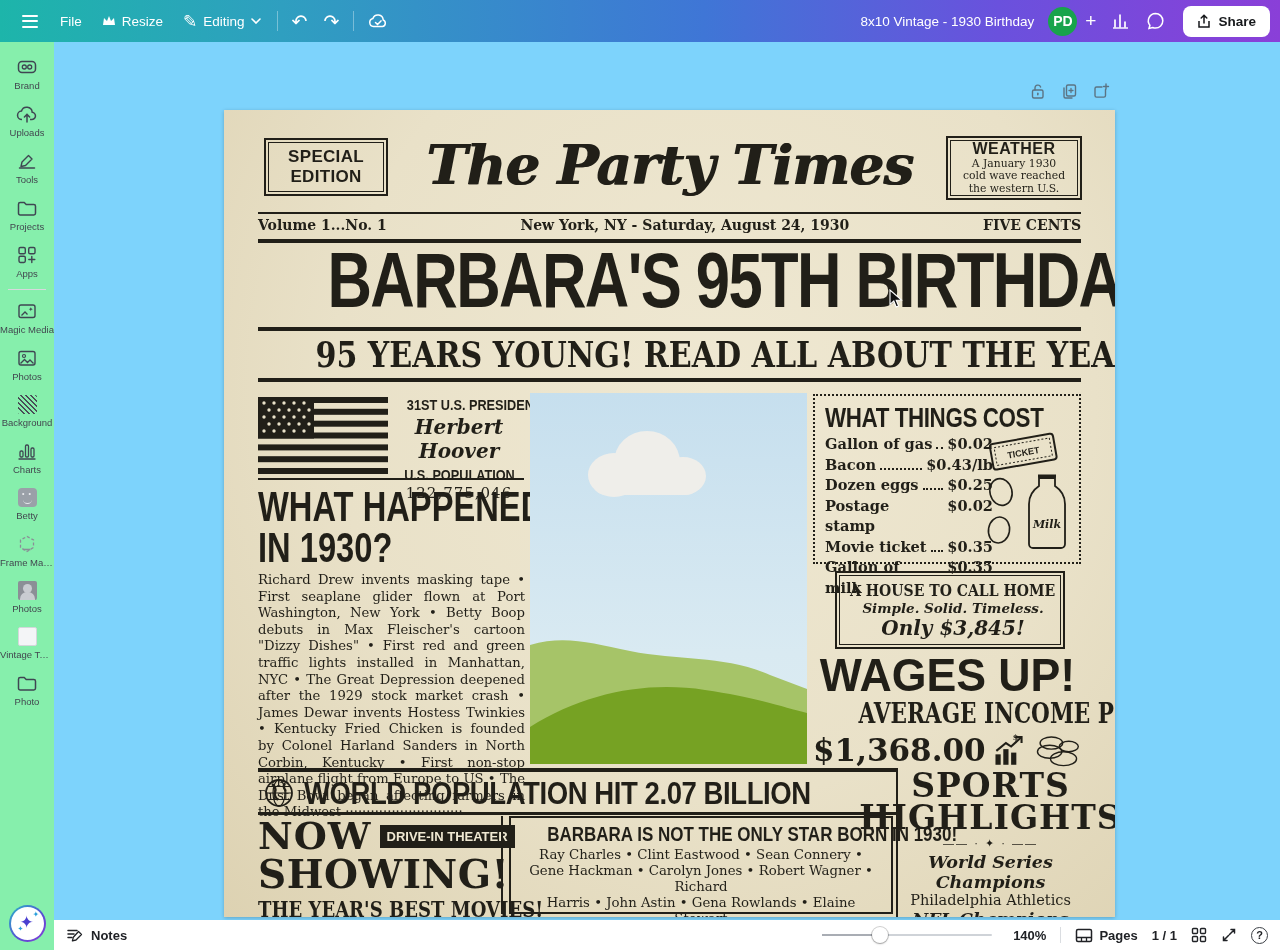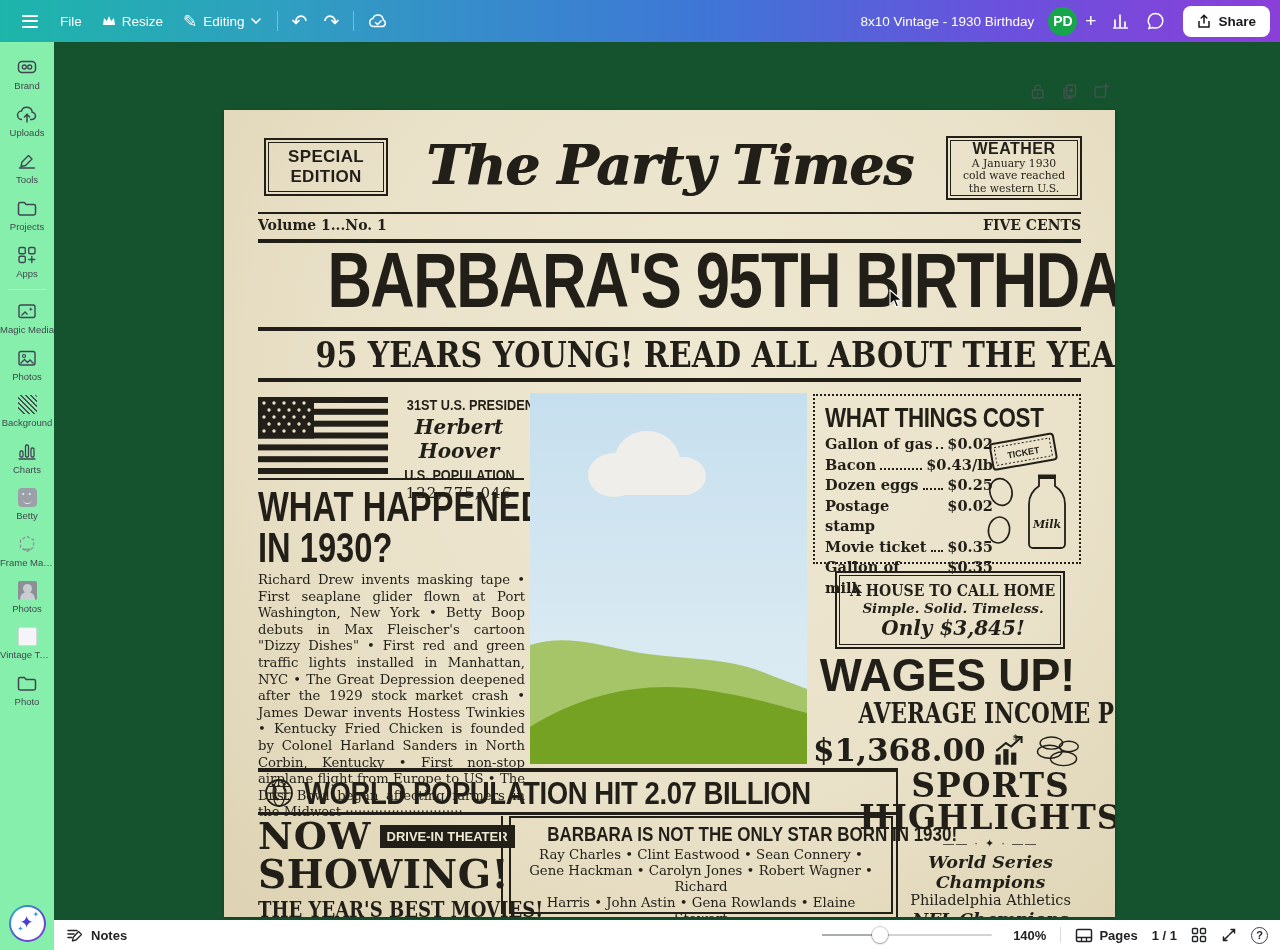--- a/index.html
+++ b/index.html
@@ -39,21 +39,21 @@
   .icon-emoji::before { content:"• •"; position:absolute; left:0; right:0; top:2px; text-align:center; color:#e8eaee; font-size:7px; letter-spacing:1px; }
   .icon-emoji::after { content:""; position:absolute; left:5px; top:11px; width:9px; height:4px; border-bottom:1.6px solid #e8eaee; border-radius:0 0 8px 8px; }
   .ai-btn { margin-top:auto; margin-bottom:8px; width:37px; height:37px; border-radius:50%;
     border:2px solid transparent; cursor:pointer; position:relative;
     background:linear-gradient(#fff,#fff) padding-box, linear-gradient(135deg,#27b6c8,#5b4bd4 60%,#8a3fd8) border-box; }
   .ai-btn .s1 { position:absolute; left:9px; top:5px; font-size:17px; color:#4a3fd0; }
   .ai-btn .s2 { position:absolute; left:22px; top:3px; font-size:8px; color:#2aa0dc; }
   .ai-btn .s3 { position:absolute; left:7px; top:18px; font-size:7px; color:#2aa0dc; }
 
   
-  .workspace { position:absolute; left:54px; top:42px; width:1226px; height:878px; background:#14532d; }
+  .workspace { position:absolute; left:54px; top:42px; width:1226px; height:878px; background:#7dd3fc; }
   .page-controls { position:absolute; left:975px; top:40px; display:flex; gap:14px; align-items:center; }
   .pc-btn { cursor:pointer; opacity:.75; }
 
   .canvas { position:absolute; left:170px; top:68px; width:891px; height:807px; overflow:hidden;
     background:radial-gradient(ellipse at 55% 35%, #efe8d2 0%, #e9e1c8 55%, #ddd2b2 100%);
     box-shadow:0 1px 4px rgba(0,0,0,.22); color:#211f18; }
   .abs { position:absolute; }
   .rule { position:absolute; background:#211f18; }
   .cond { display:inline-block; white-space:nowrap; transform-origin:center; }
   .cond-l { display:inline-block; white-space:nowrap; transform-origin:left center; }
@@ -352,20 +352,21 @@
         <span class="weather-title">WEATHER</span>
         <span class="weather-line">A January 1930</span>
         <span class="weather-line">cold wave reached</span>
         <span class="weather-line">the western U.S.</span>
       </div>
     </div>
 
     <div class="rule" style="left:34px;top:102px;width:823px;height:2px"></div>
     <div class="abs dateline">
       <span>Volume 1...No. 1</span>
+      <span>New York, NY - Saturday, August 24, 1930</span>
       <span>FIVE CENTS</span>
     </div>
     <div class="rule" style="left:34px;top:129px;width:823px;height:4px"></div>
 
     <div class="abs headline">
       <span class="cond" style="transform:scaleX(.8)">BARBARA'S 95TH BIRTHDAY</span>
     </div>
     <div class="rule" style="left:34px;top:217px;width:823px;height:4px"></div>
     <div class="abs subhead">
       <span class="cond" style="transform:scaleX(.86)">95 YEARS YOUNG! READ ALL ABOUT THE YEAR SHE WAS BORN!</span>

